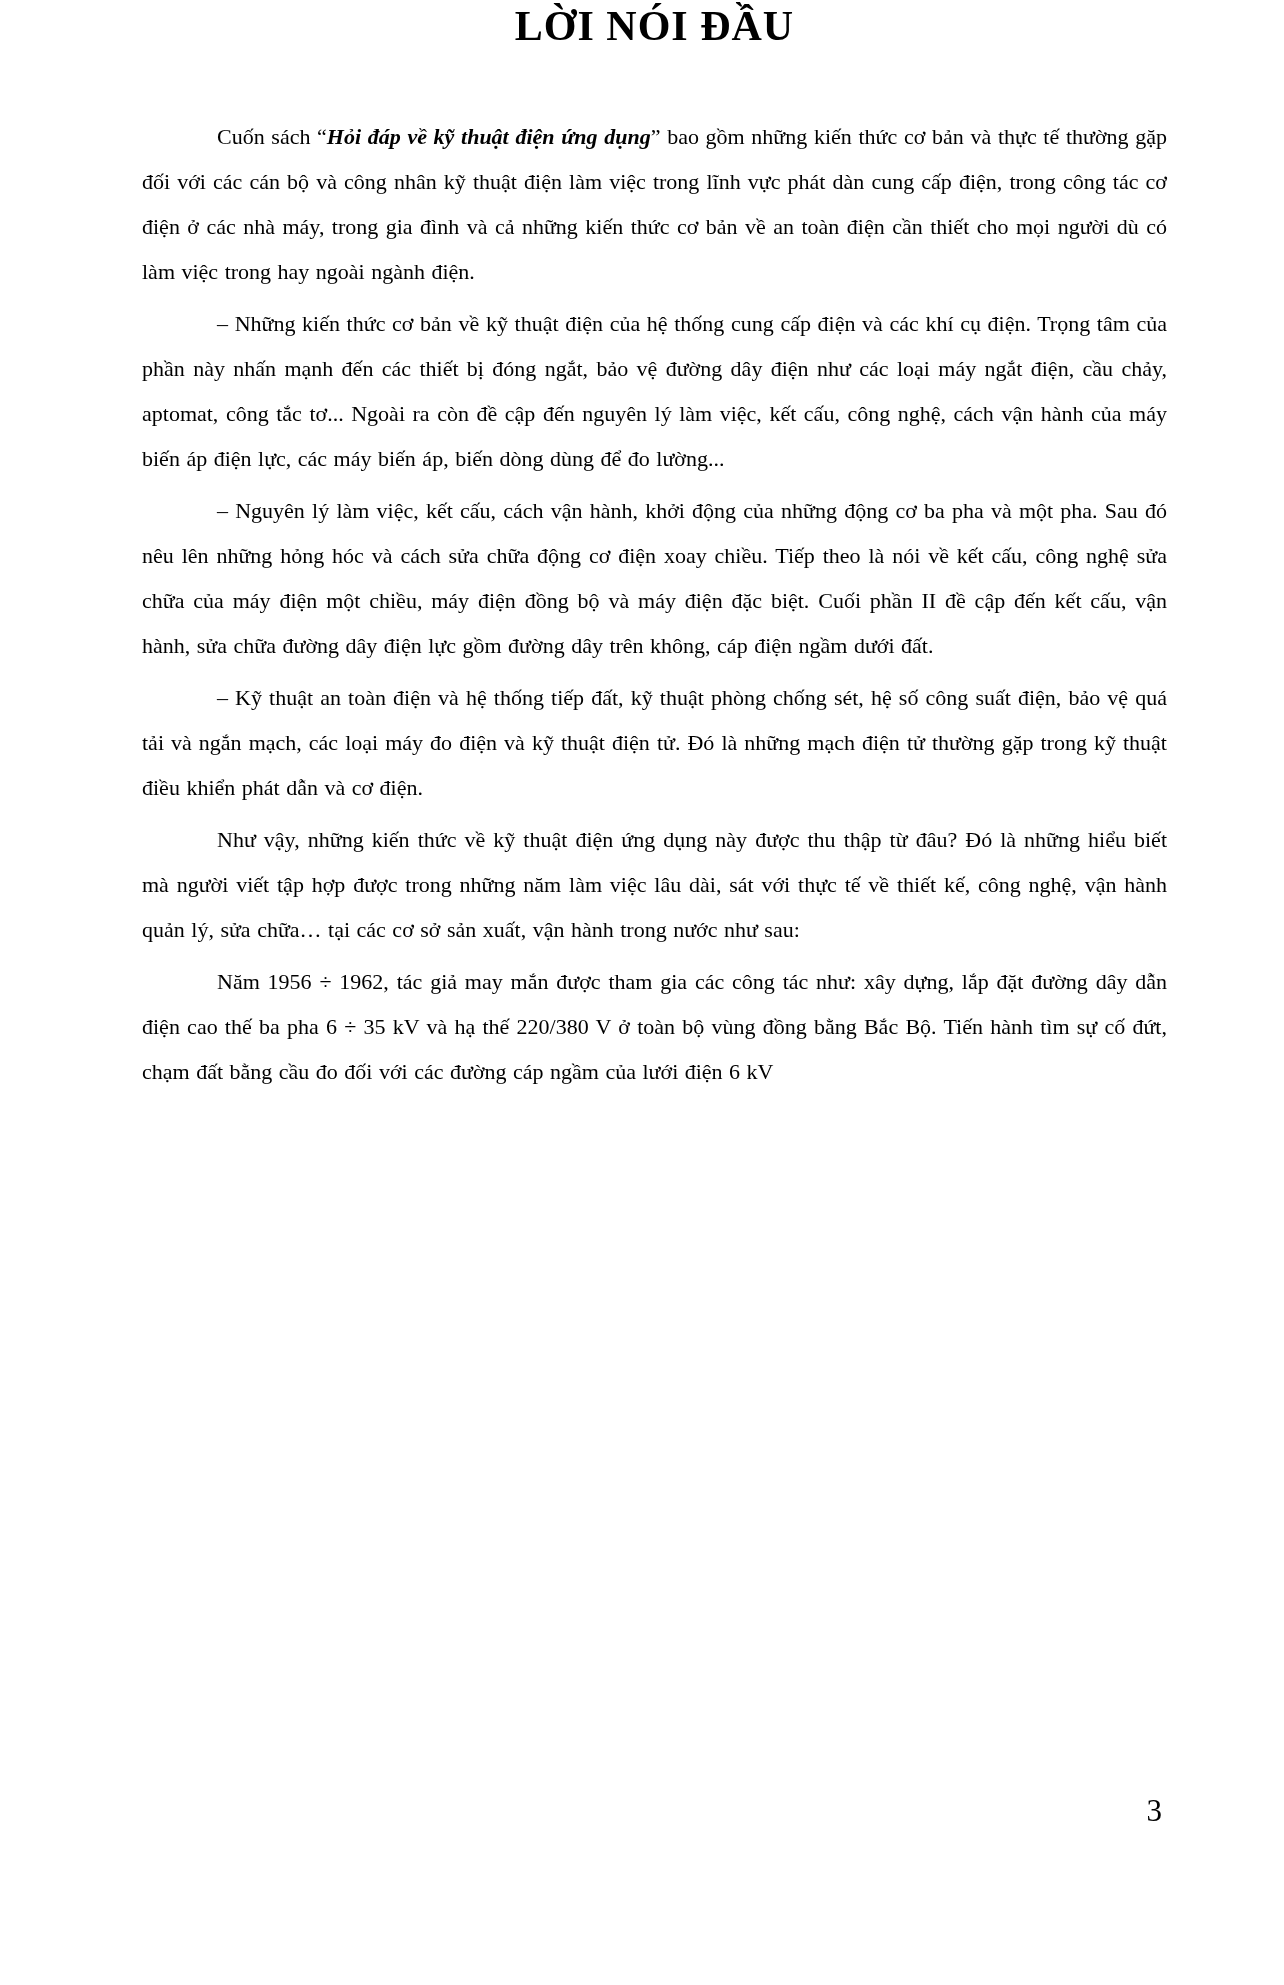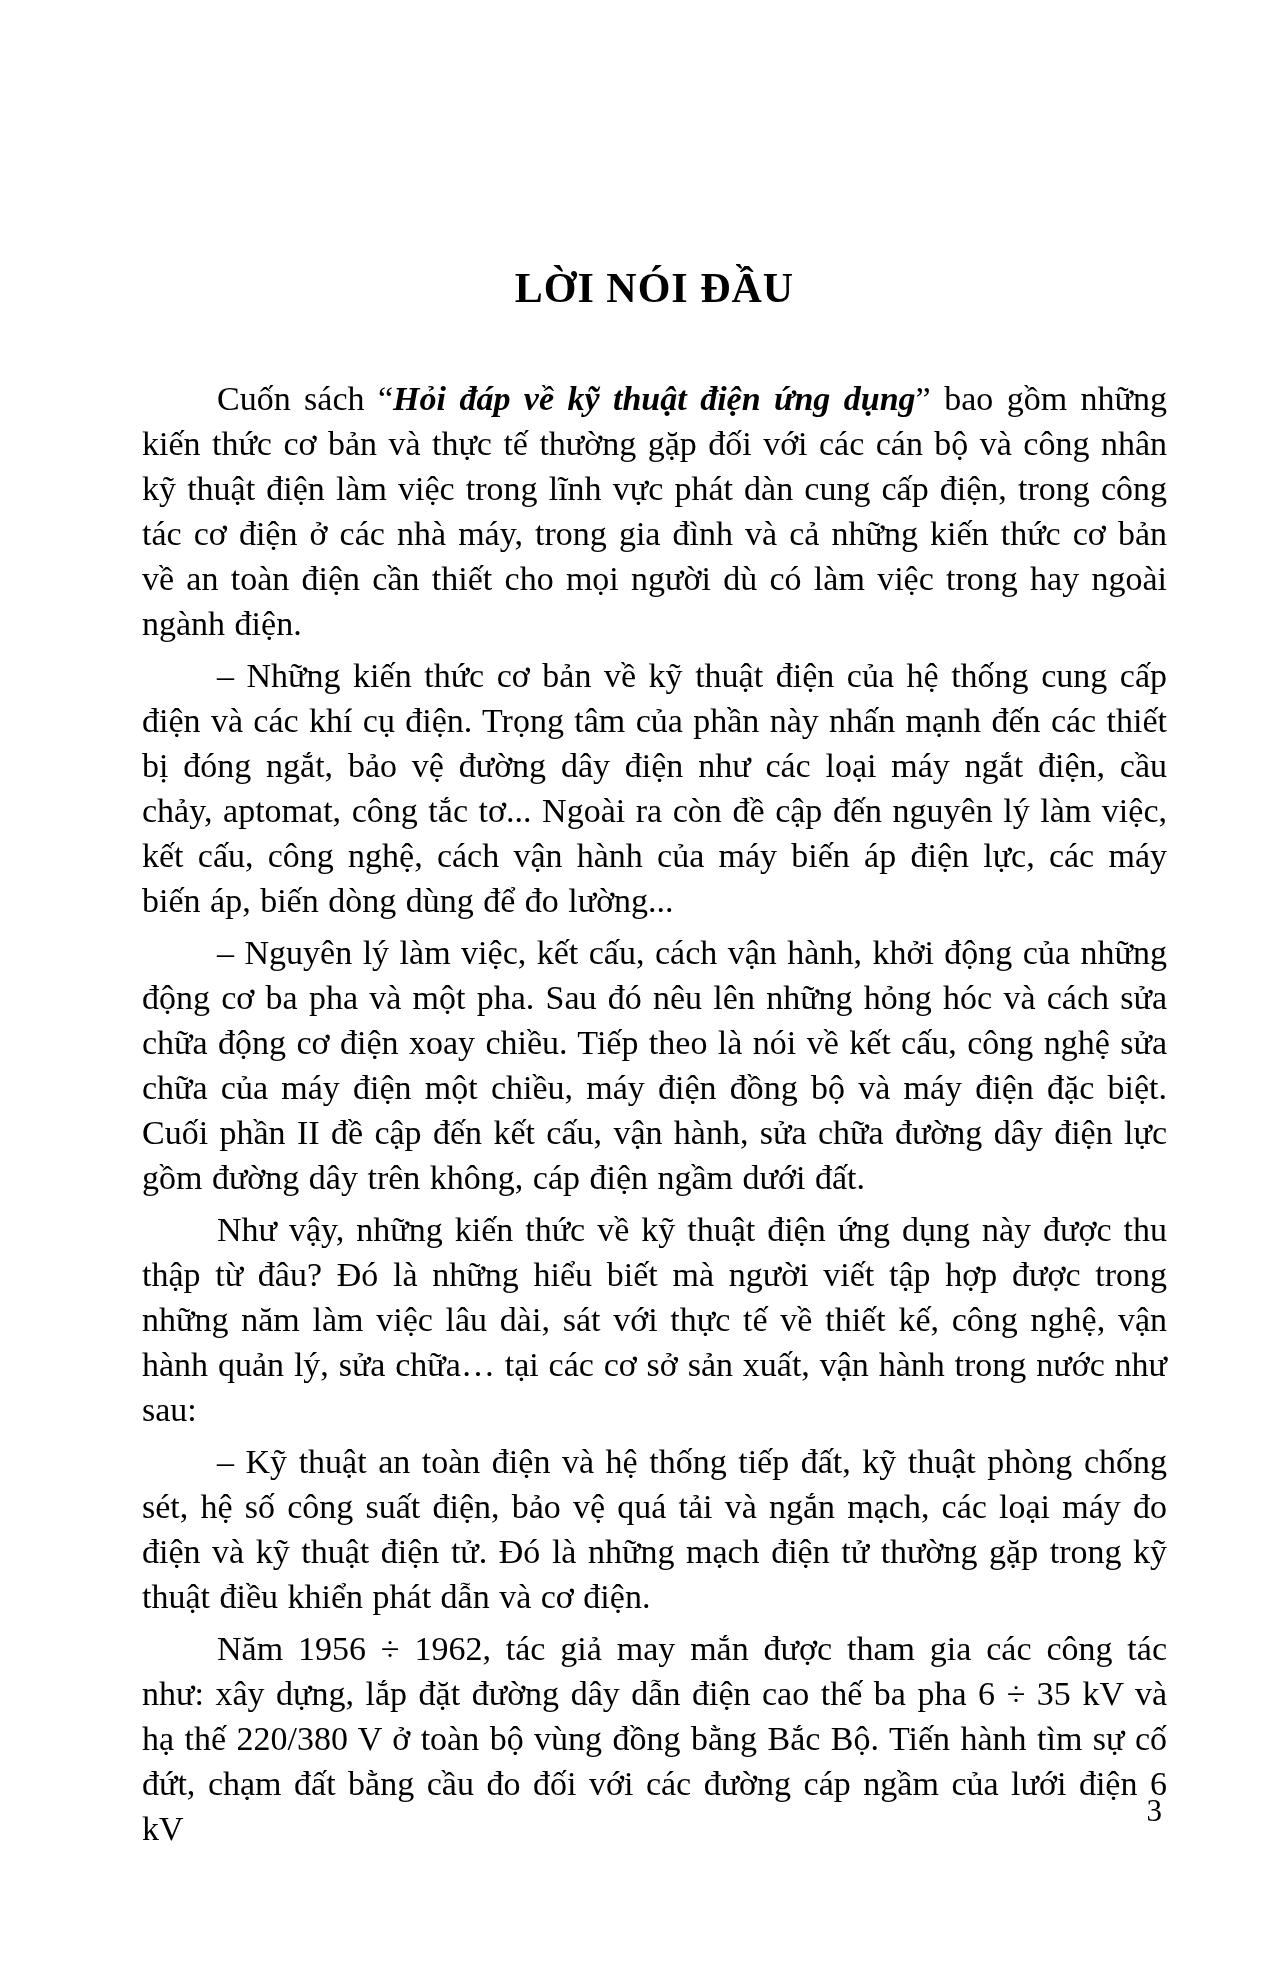--- a/index.html
+++ b/index.html
@@ -17,33 +17,32 @@
   }
   .page {
     position: relative;
     width: 1284px;
     height: 1985px;
     background: #ffffff;
   }
   .text-column {
     margin-left: 142px;
     width: 1025px;
-    padding-top: 262px;
   }
   .doc-title {
     margin: 0 0 62px 0;
     text-align: center;
     font-size: 42px;
     line-height: 52px;
     font-weight: bold;
     letter-spacing: 1px;
   }
   .paragraphs p {
     margin: 0 0 7px 0;
-    font-size: 34px;
+    font-size: 22px;
     line-height: 45px;
     text-align: justify;
     text-indent: 75px;
     word-spacing: 1px;
   }
   .seg-bold-italic {
     font-weight: bold;
     font-style: italic;
   }
   .page-number {
@@ -57,19 +56,19 @@
 </head>
 <body>
 
 <div class="page">
   <div class="text-column">
     <h1 class="doc-title">LỜI NÓI ĐẦU</h1>
     <div class="paragraphs">
         <p><span class="seg-normal">Cuốn sách “</span><span class="seg-bold-italic">Hỏi đáp về kỹ thuật điện ứng dụng</span><span class="seg-normal">” bao gồm những kiến thức cơ bản và thực tế thường gặp đối với các cán bộ và công nhân kỹ thuật điện làm việc trong lĩnh vực phát dàn cung cấp điện, trong công tác cơ điện ở các nhà máy, trong gia đình và cả những kiến thức cơ bản về an toàn điện cần thiết cho mọi người dù có làm việc trong hay ngoài ngành điện.</span></p>
         <p><span class="seg-normal">– Những kiến thức cơ bản về kỹ thuật điện của hệ thống cung cấp điện và các khí cụ điện. Trọng tâm của phần này nhấn mạnh đến các thiết bị đóng ngắt, bảo vệ đường dây điện như các loại máy ngắt điện, cầu chảy, aptomat, công tắc tơ... Ngoài ra còn đề cập đến nguyên lý làm việc, kết cấu, công nghệ, cách vận hành của máy biến áp điện lực, các máy biến áp, biến dòng dùng để đo lường...</span></p>
         <p><span class="seg-normal">– Nguyên lý làm việc, kết cấu, cách vận hành, khởi động của những động cơ ba pha và một pha. Sau đó nêu lên những hỏng hóc và cách sửa chữa động cơ điện xoay chiều. Tiếp theo là nói về kết cấu, công nghệ sửa chữa của máy điện một chiều, máy điện đồng bộ và máy điện đặc biệt. Cuối phần II đề cập đến kết cấu, vận hành, sửa chữa đường dây điện lực gồm đường dây trên không, cáp điện ngầm dưới đất.</span></p>
+        <p><span class="seg-normal">– Kỹ thuật an toàn điện và hệ thống tiếp đất, kỹ thuật phòng chống sét, hệ số công suất điện, bảo vệ quá tải và ngắn mạch, các loại máy đo điện và kỹ thuật điện tử. Đó là những mạch điện tử thường gặp trong kỹ thuật điều khiển phát dẫn và cơ điện.</span></p>
         <p><span class="seg-normal">Như vậy, những kiến thức về kỹ thuật điện ứng dụng này được thu thập từ đâu? Đó là những hiểu biết mà người viết tập hợp được trong những năm làm việc lâu dài, sát với thực tế về thiết kế, công nghệ, vận hành quản lý, sửa chữa… tại các cơ sở sản xuất, vận hành trong nước như sau:</span></p>
-        <p><span class="seg-normal">– Kỹ thuật an toàn điện và hệ thống tiếp đất, kỹ thuật phòng chống sét, hệ số công suất điện, bảo vệ quá tải và ngắn mạch, các loại máy đo điện và kỹ thuật điện tử. Đó là những mạch điện tử thường gặp trong kỹ thuật điều khiển phát dẫn và cơ điện.</span></p>
         <p><span class="seg-normal">Năm 1956 ÷ 1962, tác giả may mắn được tham gia các công tác như: xây dựng, lắp đặt đường dây dẫn điện cao thế ba pha 6 ÷ 35 kV và hạ thế 220/380 V ở toàn bộ vùng đồng bằng Bắc Bộ. Tiến hành tìm sự cố đứt, chạm đất bằng cầu đo đối với các đường cáp ngầm của lưới điện 6 kV</span></p>
       </div>
   </div>
   <div class="page-number">3</div>
 </div>
 
 </body></html>

